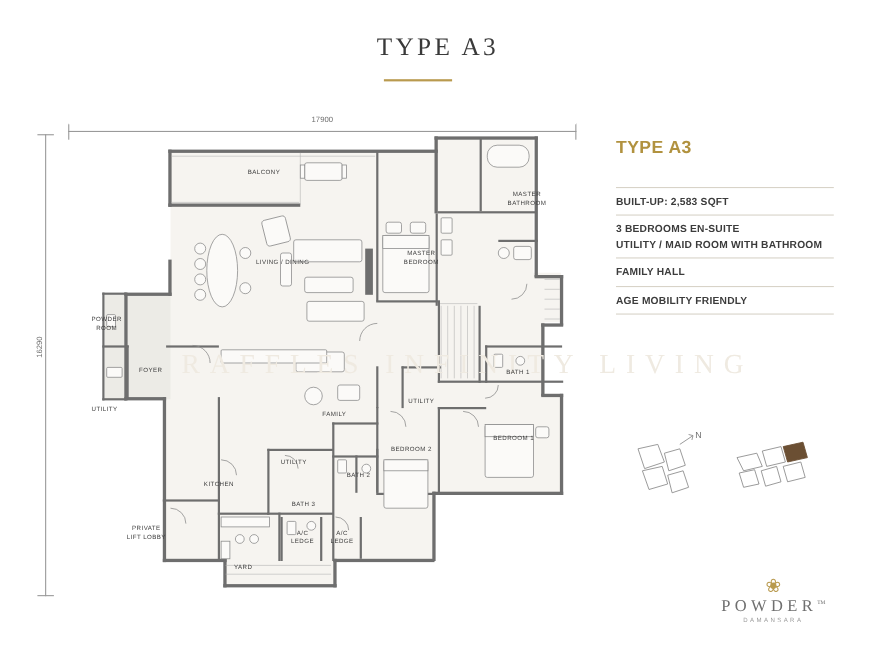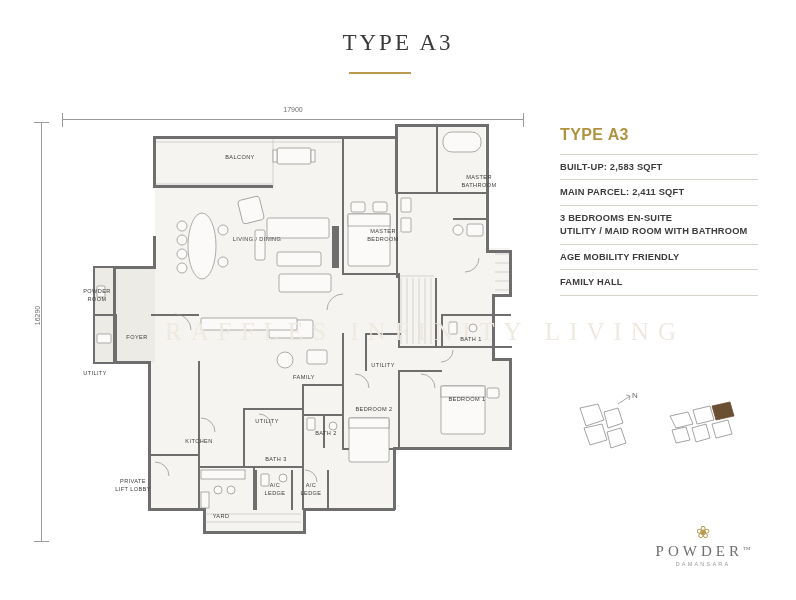--- a/index.html
+++ b/index.html
@@ -155,21 +155,21 @@
     letter-spacing: 0.4px;
   }
   .info-sub {
     margin-top: 7px;
     font-size: 9.5px;
     font-weight: bold;
     color: #4a4a4a;
     letter-spacing: 0.3px;
   }
   .spec-list {
-    margin-top: 10px;
+    margin-top: 26px;
   }
   .spec {
     border-top: 1px solid #d8d3c8;
     padding: 6px 0 5px 0;
     font-size: 9.3px;
     font-weight: bold;
     color: #3c3c3c;
     letter-spacing: 0.2px;
     line-height: 1.45;
   }
@@ -488,25 +488,24 @@
   <div class="rm" style="left:204px;top:364px;width:32px;">A/C<br>LEDGE</div>
   <div class="rm" style="left:240px;top:364px;width:32px;">A/C<br>LEDGE</div>
   <div class="rm" style="left:146px;top:395px;width:40px;">YARD</div>
   <div class="rm" style="left:50px;top:360px;width:56px;">PRIVATE<br>LIFT LOBBY</div>
 </div>
 
 <div class="info">
   <div class="info-title">TYPE A3</div>
   <div class="spec-list">
     <div class="spec">BUILT-UP: 2,583 SQFT</div>
-    <div class="spec">MAIN PARCEL: 2,411  SQFT</div>
     <div class="spec" style="white-space:pre-line;">3 BEDROOMS EN-SUITE
 UTILITY / MAID ROOM WITH BATHROOM</div>
+    <div class="spec">FAMILY HALL</div>
     <div class="spec">AGE MOBILITY  FRIENDLY</div>
-    <div class="spec">FAMILY HALL</div>
   </div>
 </div>
 
 <div class="keyplan">
   <div class="compass">N</div>
   <svg width="200" height="72" viewBox="0 0 200 72">
     <g fill="none" stroke="#8d8d8d" stroke-width="0.8">
 
       <path d="M58,14 L70,6" stroke="#8d8d8d"></path>
       <path d="M70,6 L66,5 M70,6 L69,10" stroke="#8d8d8d"></path>

